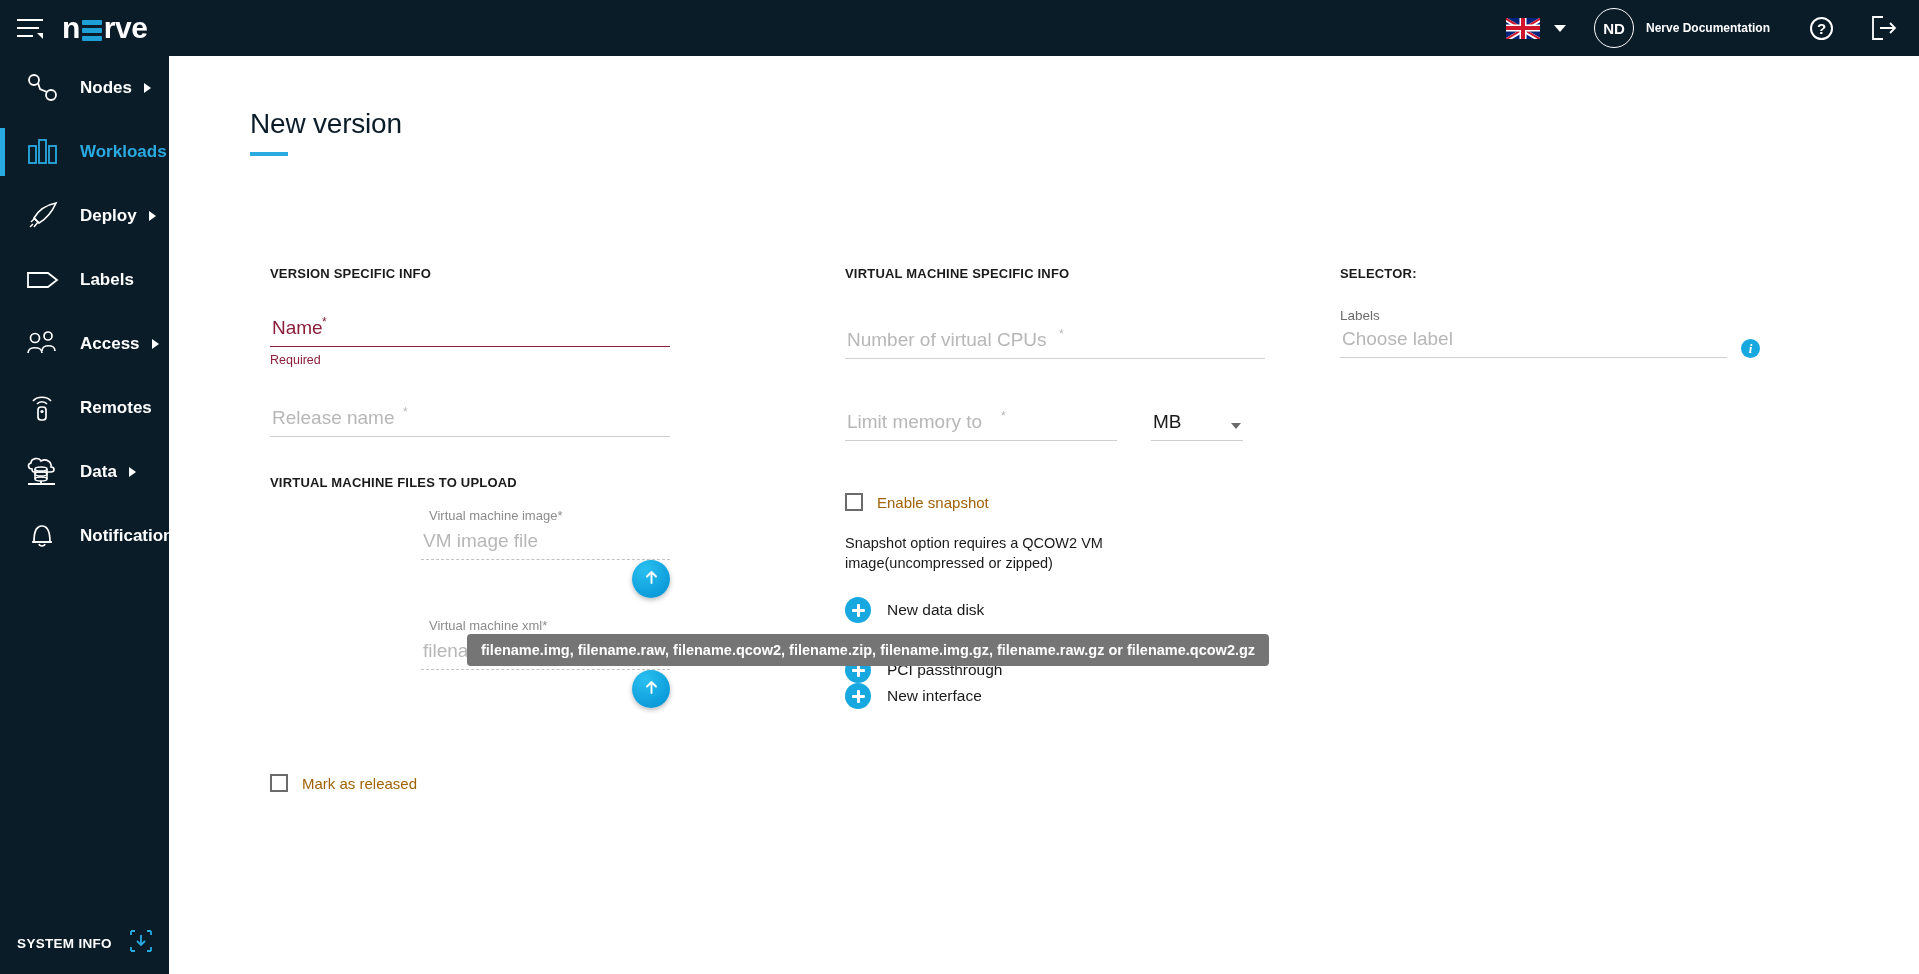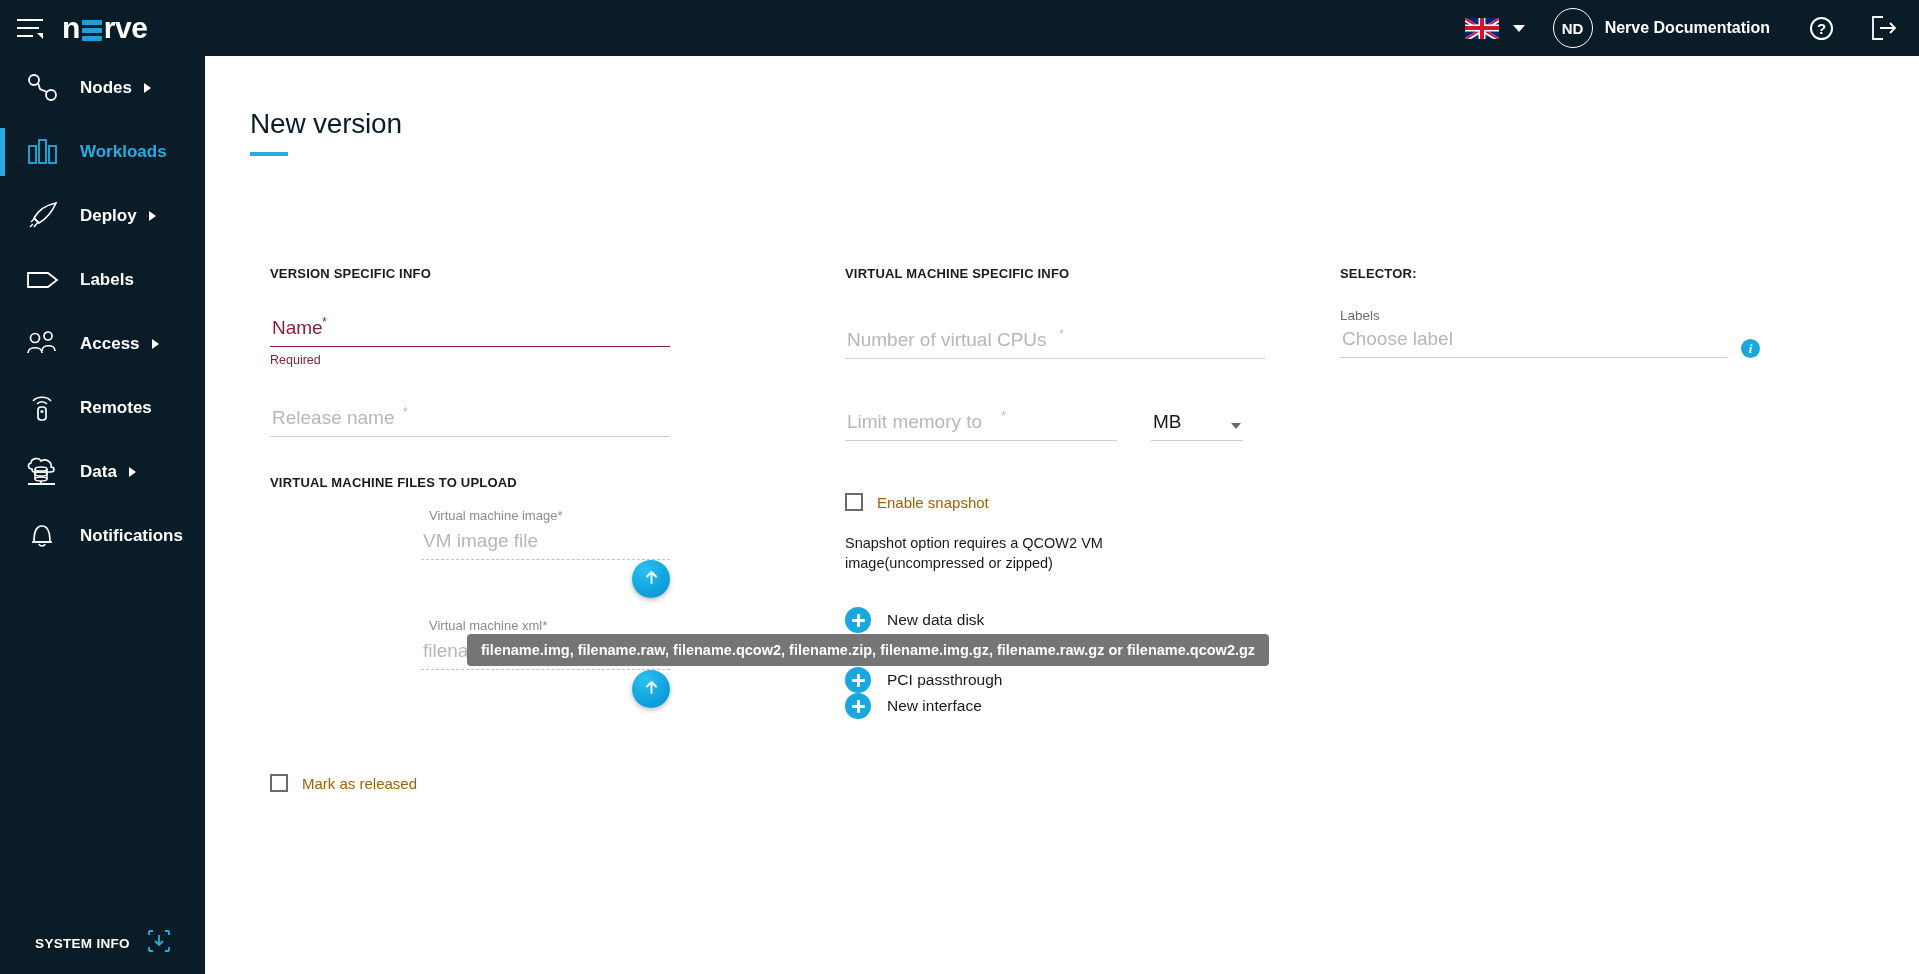--- a/index.html
+++ b/index.html
@@ -58,31 +58,31 @@
   .flag .hr { position:absolute; top:50%; left:0; width:100%; height:4px; background:#cf142b; transform:translateY(-50%); }
   .caret-down {
     width: 0; height: 0; border-left: 6px solid transparent; border-right: 6px solid transparent;
     border-top: 7px solid #ffffff;
   }
   .avatar {
     width: 40px; height: 40px; border-radius: 50%; border: 1.5px solid #ffffff;
     color: #ffffff; font-size: 15px; font-weight: 600;
     display: flex; align-items: center; justify-content: center; cursor: pointer;
   }
-  .username { color: #ffffff; font-size: 16px; font-weight: 600; margin-left: 12px; white-space: nowrap; }
+  .username { color: #ffffff; font-size: 12px; font-weight: 600; margin-left: 12px; white-space: nowrap; }
   .help-icon {
     width: 23px; height: 23px; border-radius: 50%; border: 2px solid #ffffff;
     color: #ffffff; font-size: 15px; font-weight: 700;
     display:flex; align-items:center; justify-content:center; margin-left: 40px; cursor:pointer;
   }
   .logout-icon { margin-left: 38px; cursor:pointer; display:flex; }
 
   
   .sidebar {
-    position: absolute; top: 56px; left: 0; width: 205px; bottom: 0;
+    position: absolute; top: 56px; left: 0; width: 169px; bottom: 0;
     background: #0b1c29;
   }
   .nav-item {
     position: relative; height: 64px; display: flex; align-items: center;
     cursor: pointer; padding-left: 18px;
   }
   .nav-item .nav-ico {
     width: 50px; height: 50px; display:flex; align-items:center; justify-content:center;
     flex: 0 0 50px;
   }
@@ -429,21 +429,21 @@
         </div>
       </div>
 
       <div class="cbx-row" style="margin-top: 52px;">
         <span class="cbx"></span>
         <span class="cbx-label">Enable snapshot</span>
       </div>
 
       <div class="hint-text" style="margin-top: 22px; width: 392px;">Snapshot option requires a QCOW2 VM image(uncompressed or zipped)</div>
 
-      <div class="add-row" style="margin-top: 34px; align-items: center;">
+      <div class="add-row" style="margin-top: 24px; align-items: center;">
         <span class="plus-btn"></span>
         <span class="add-label">New data disk</span>
       </div>
 
       <div class="add-row" style="margin-top: 34px;">
         <span class="plus-btn"></span>
         <span class="add-label">PCI passthrough</span>
       </div>
 
       <div class="add-row" style="">

